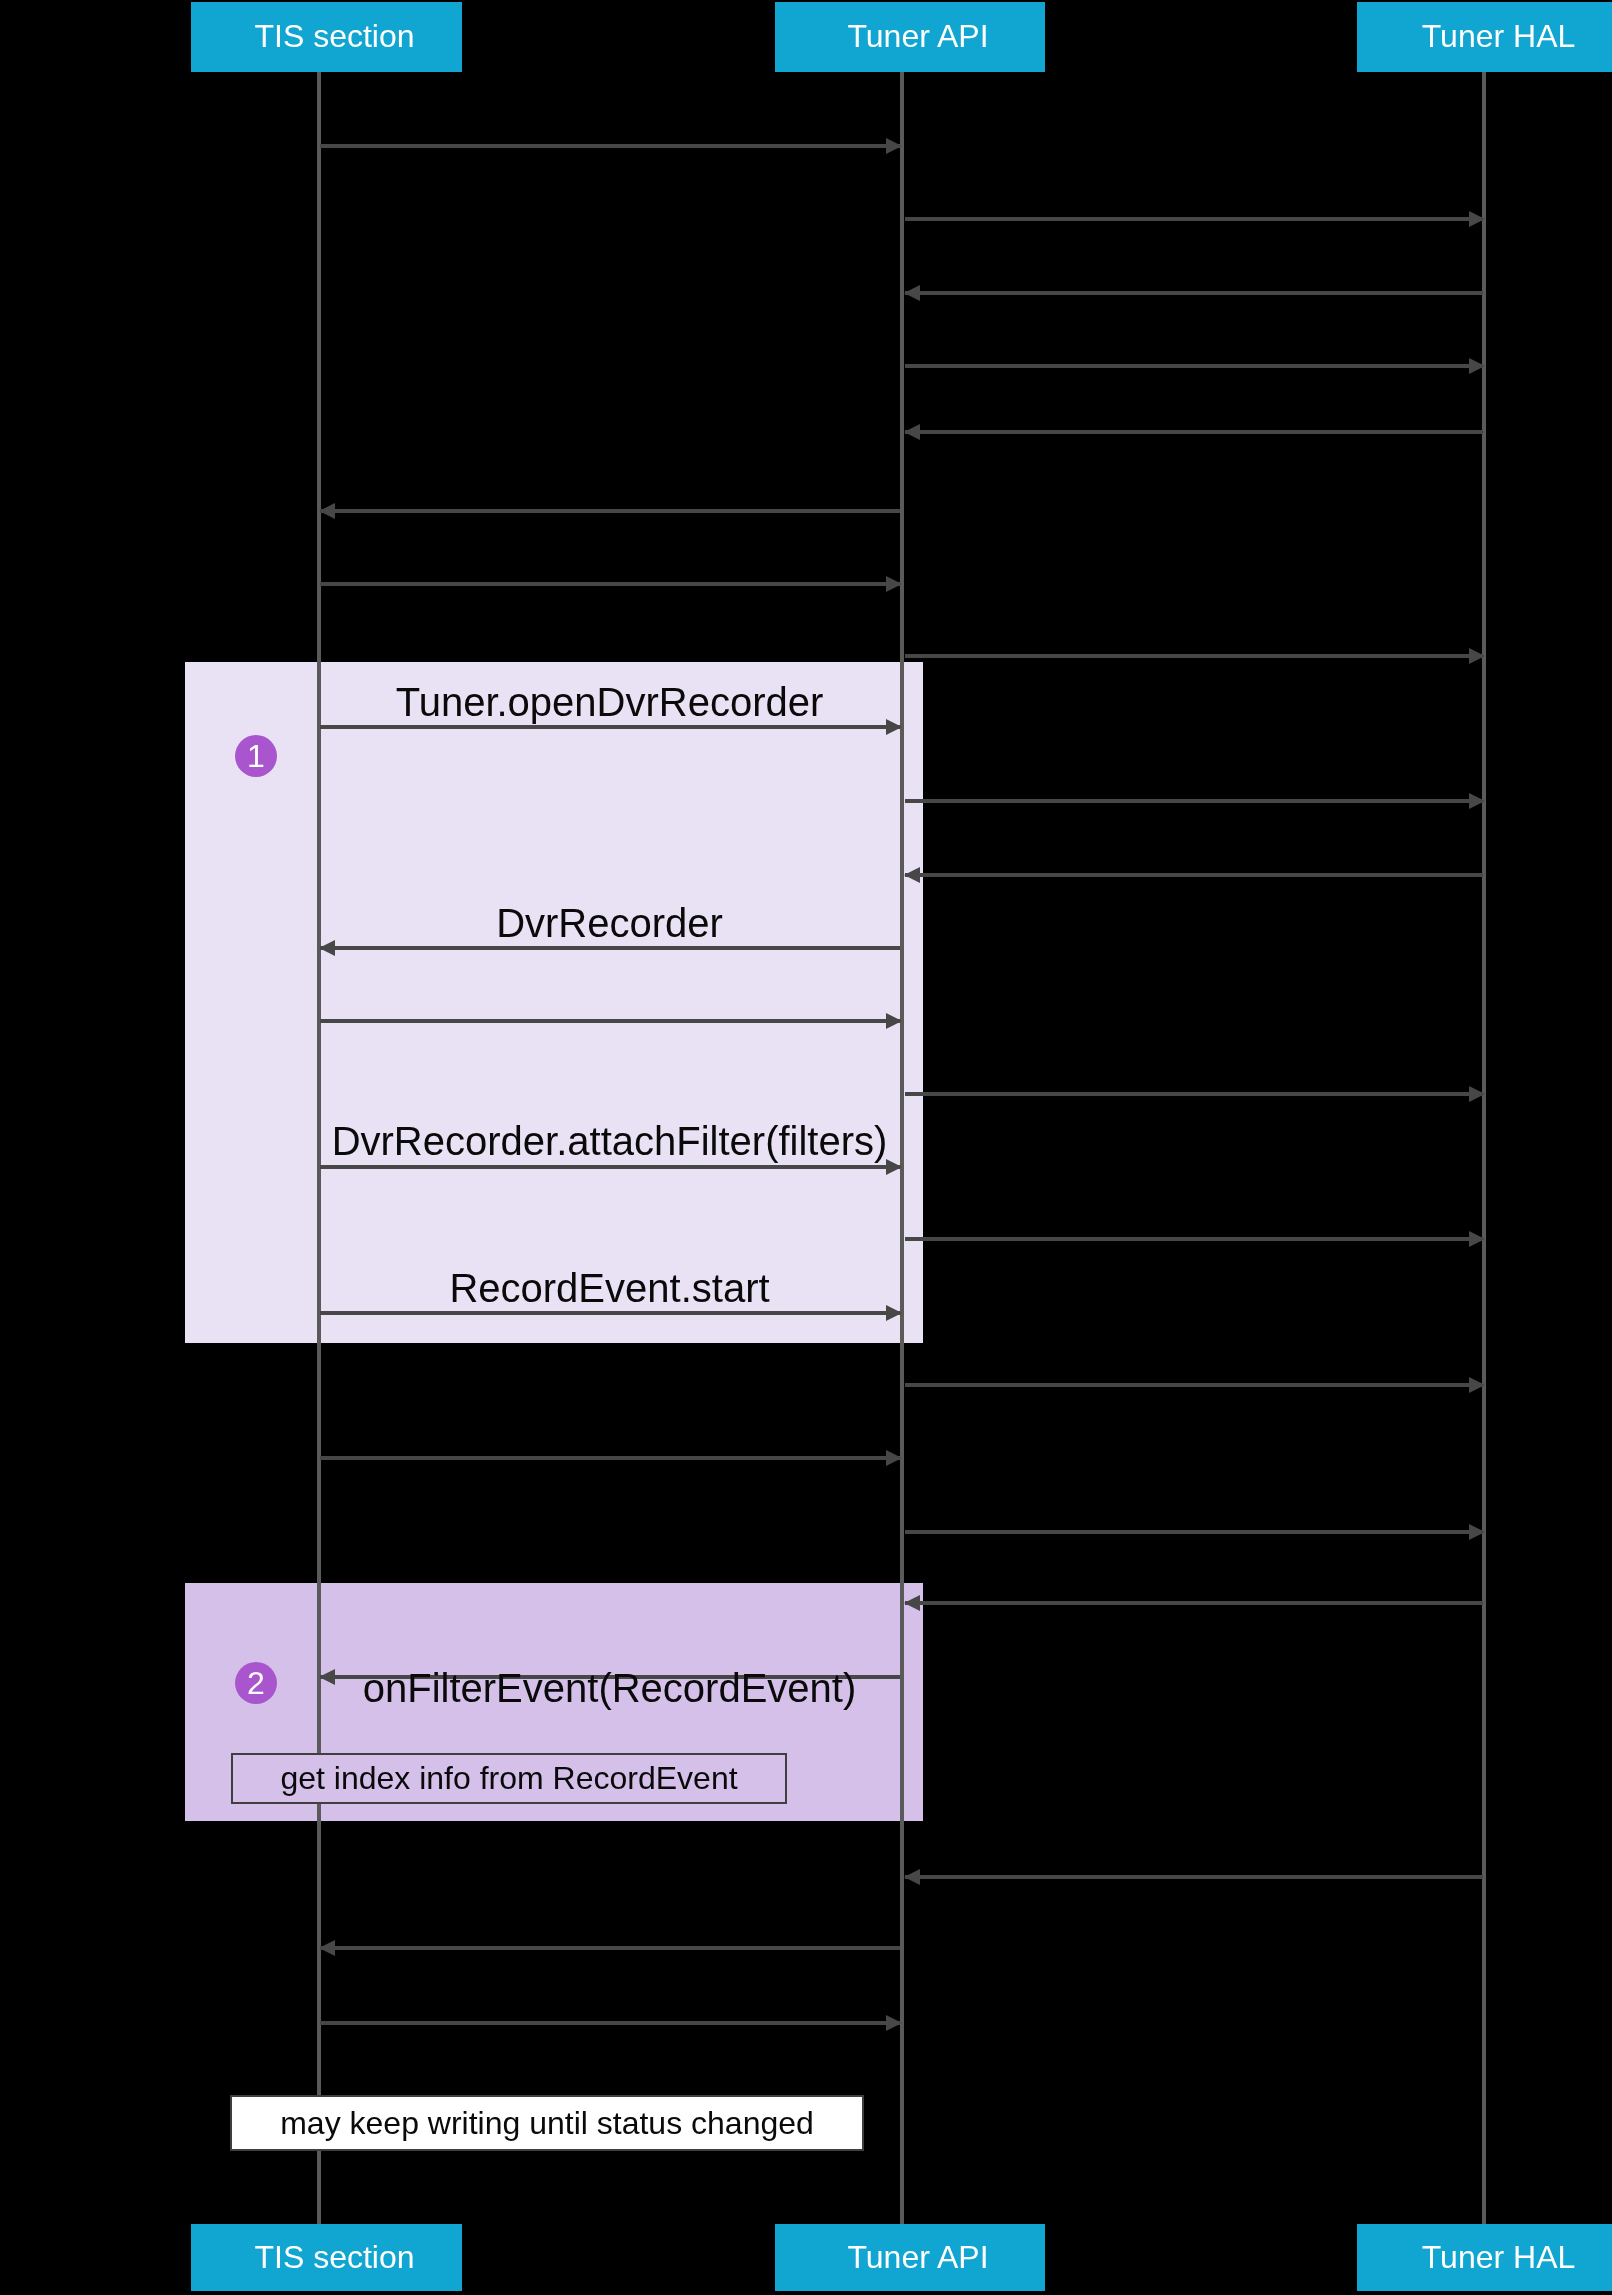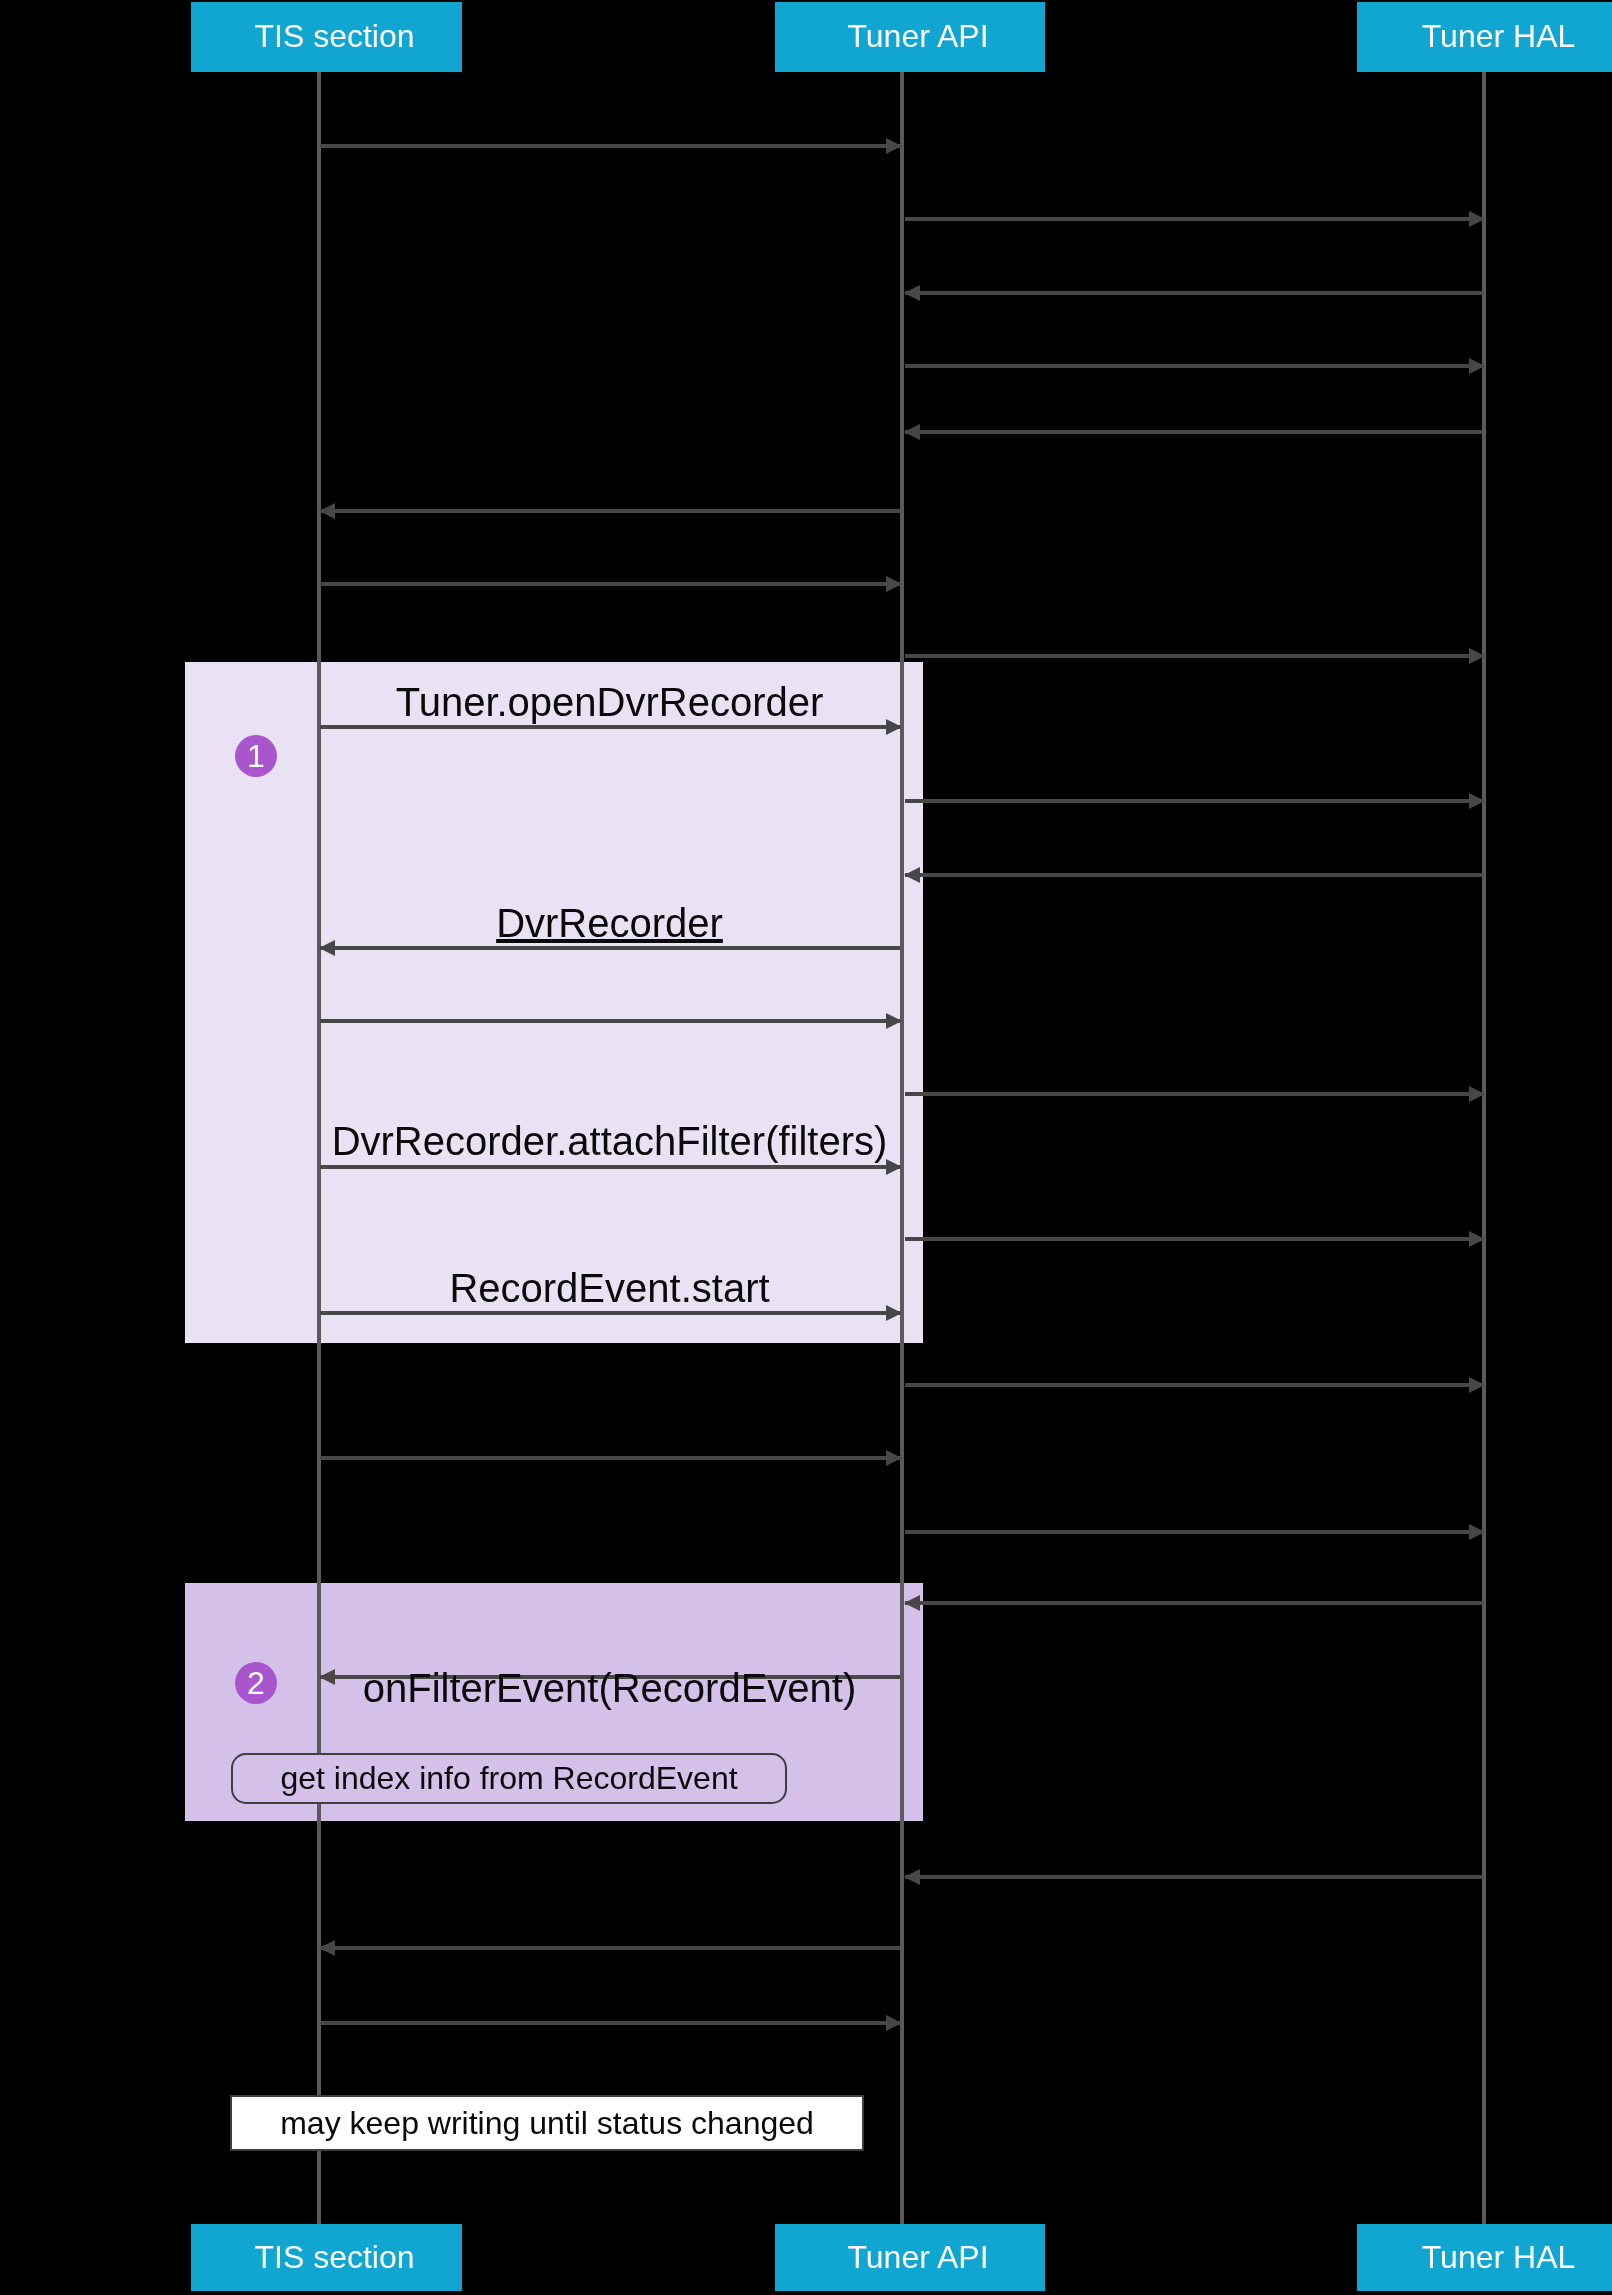--- a/index.html
+++ b/index.html
@@ -76,29 +76,29 @@
   <div class="arr r" style="left:905px; top:1383px; width:578px;"></div>
   <div class="arr r" style="left:320px; top:1456px; width:580px;"></div>
   <div class="arr r" style="left:905px; top:1530px; width:578px;"></div>
   <div class="arr l" style="left:905px; top:1601px; width:578px;"></div>
   <div class="arr l" style="left:320px; top:1675px; width:580px;"></div>
   <div class="arr l" style="left:905px; top:1875px; width:578px;"></div>
   <div class="arr l" style="left:320px; top:1946px; width:580px;"></div>
   <div class="arr r" style="left:320px; top:2021px; width:580px;"></div>
 
   <div class="msg-label" style="top:683px;">Tuner.openDvrRecorder</div>
-  <div class="msg-label" style="top:904px;text-decoration:underline;">DvrRecorder</div>
+  <div class="msg-label" style="top:904px;">DvrRecorder</div>
   <div class="msg-label" style="top:1122px;">DvrRecorder.attachFilter(filters)</div>
   <div class="msg-label" style="top:1269px;">RecordEvent.start</div>
   <div class="msg-label" style="top:1633px;margin-top:36px;">onFilterEvent(RecordEvent)</div>
 
   <div class="badge" style="left:235px; top:735px;">1</div>
   <div class="badge" style="left:235px; top:1662px;">2</div>
 
-  <div class="note" style="left:231px; top:1753px; width:552px; height:47px; background:var(--region2_bg,#D5C0EA);border-radius:15px;">get index info from RecordEvent</div>
+  <div class="note" style="left:231px; top:1753px; width:552px; height:47px; background:var(--region2_bg,#D5C0EA);">get index info from RecordEvent</div>
   <div class="note" style="left:230px; top:2095px; width:630px; height:52px; background:var(--note2_bg,#fff);">may keep writing until status changed</div>
 
   <div class="header" style="left:191px; top:1.5px; width:255px;">TIS section</div>
   <div class="header" style="left:775px; top:1.5px; width:254px;">Tuner API</div>
   <div class="header" style="left:1357px; top:1.5px; width:251px;">Tuner HAL</div>
 
   <div class="header" style="left:191px; top:2224px; width:255px; height:67px;">TIS section</div>
   <div class="header" style="left:775px; top:2224px; width:254px; height:67px;">Tuner API</div>
   <div class="header" style="left:1357px; top:2224px; width:251px; height:67px;">Tuner HAL</div>
 

